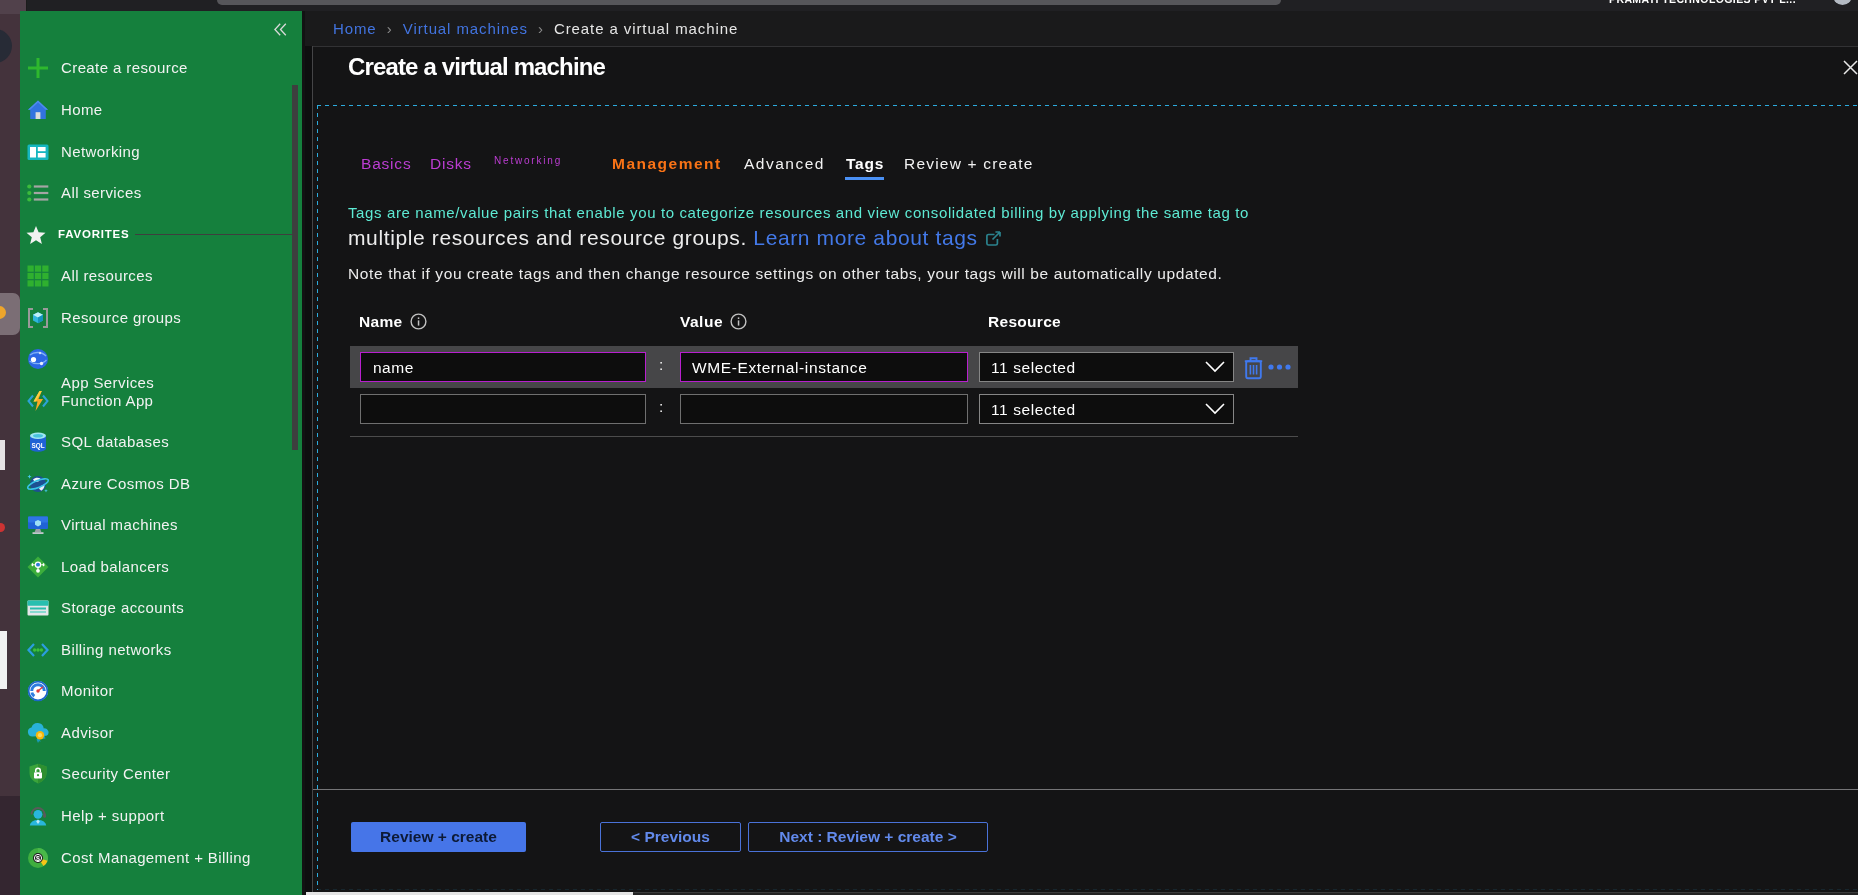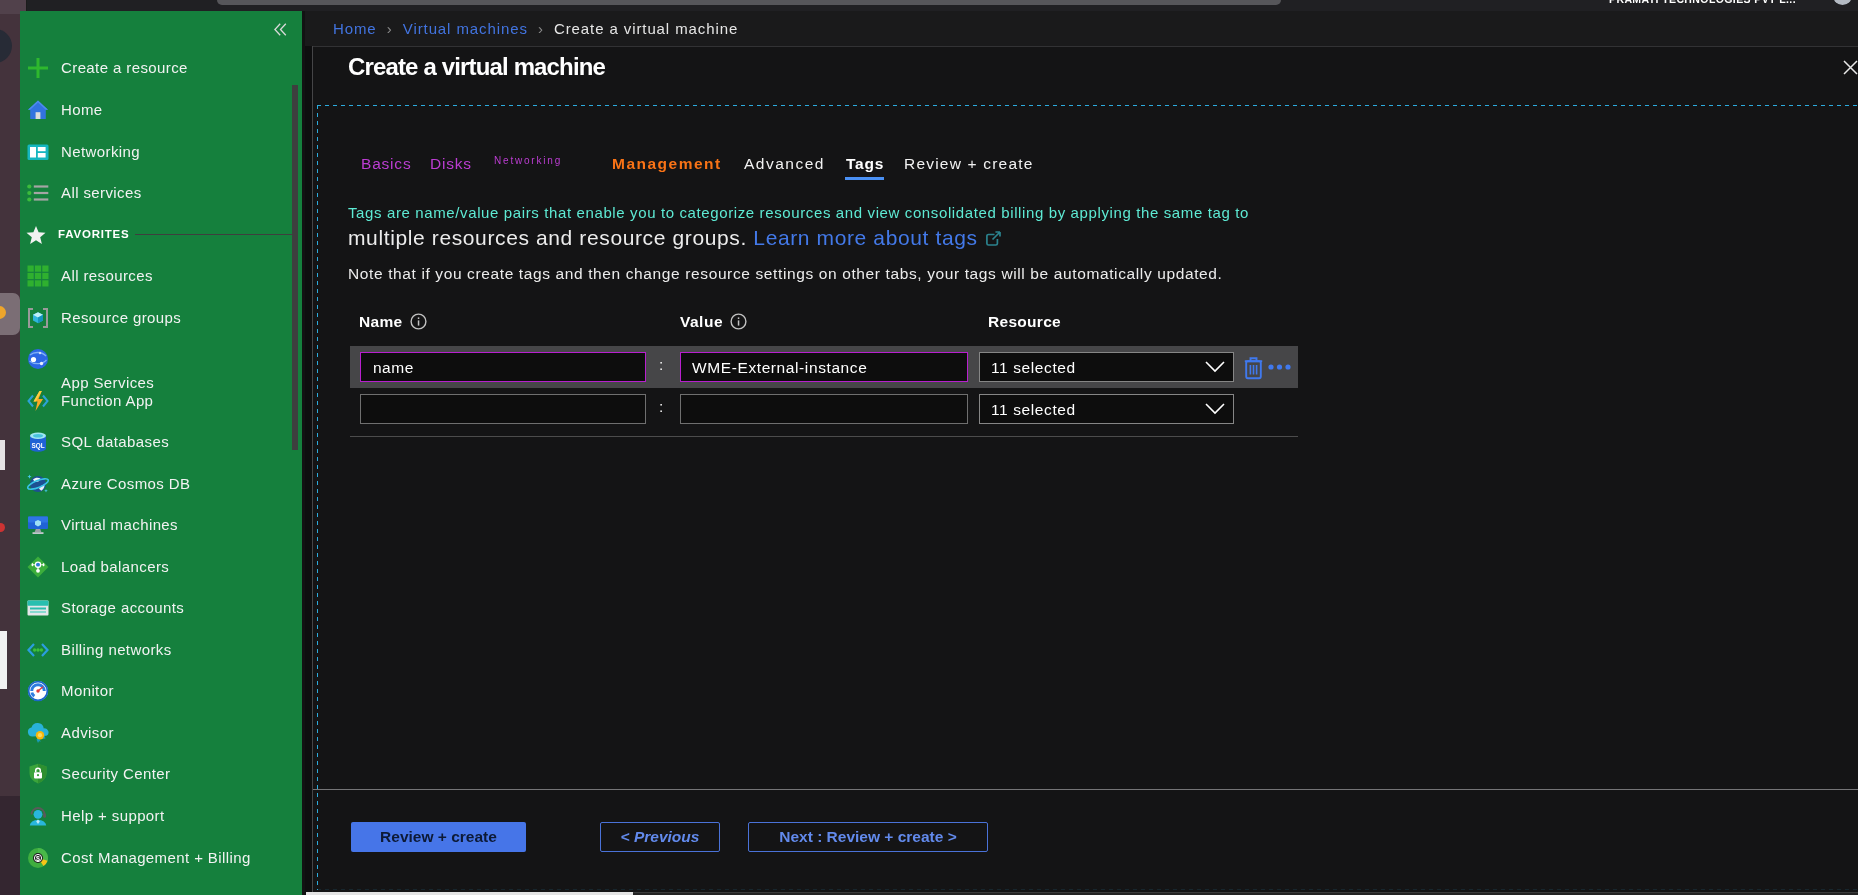--- a/index.html
+++ b/index.html
@@ -301,17 +301,17 @@
 <div class="abs" style="left:979px;top:394px;width:255px;height:30px;background:#0d0d0d;border:1px solid #868686;box-sizing:border-box;"></div>
 <div class="abs" style="left:991px;top:401px;font-size:15.5px;letter-spacing:0.6px;color:#ffffff;">11 selected</div>
 <svg class="abs" style="left:1205px;top:403px;" width="20" height="12" viewBox="0 0 20 12">
     <path d="M1 1l9 9 9-9" fill="none" stroke="#ffffff" stroke-width="1.6"></path>
   </svg>
 
 <div class="abs" style="left:350px;top:436px;width:948px;height:1px;background:#4c4c4c;"></div>
 
 <div class="abs" style="left:313px;top:789px;width:1545px;height:1px;background:#757577;"></div>
 <div class="abs" style="left:351px;top:822px;width:175px;height:30px;background:#4675e8;border-radius:2px;text-align:center;line-height:30px;font-size:15.5px;font-weight:700;color:#0d1a36;">Review + create</div>
-<div class="abs" style="left:600px;top:822px;width:120px;height:30px;border:1px solid #4a72d8;box-sizing:border-box;border-radius:2px;text-align:center;line-height:28px;font-size:15.5px;font-weight:700;color:#628aec;font-style:italic;">&lt; Previous</div>
+<div class="abs" style="left:600px;top:822px;width:141px;height:30px;border:1px solid #4a72d8;box-sizing:border-box;border-radius:2px;text-align:center;line-height:28px;font-size:15.5px;font-weight:700;color:#628aec;">&lt; Previous</div>
 <div class="abs" style="left:748px;top:822px;width:240px;height:30px;border:1px solid #4a72d8;box-sizing:border-box;border-radius:2px;text-align:center;line-height:28px;font-size:15.5px;font-weight:700;color:#628aec;">Next : Review + create &gt;</div>
 
 <div class="abs" style="left:633px;top:892px;width:1225px;height:3px;background:#232323;border-top:1px solid #3b3b3b;box-sizing:border-box;"></div>
 <div class="abs" style="left:306px;top:892px;width:327px;height:3px;background:#e3e3e3;"></div>
 
 </body></html>

